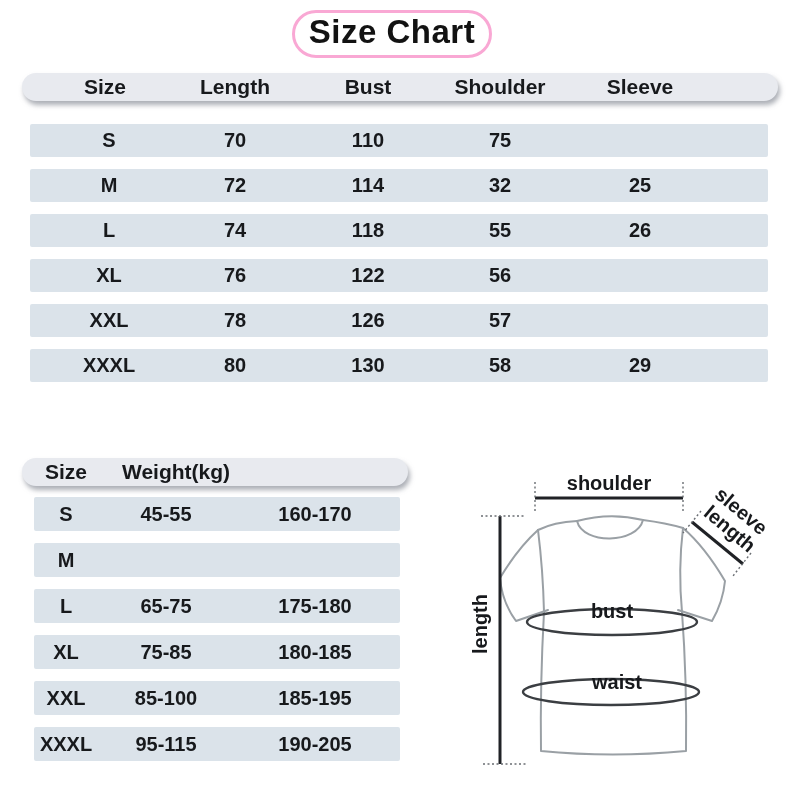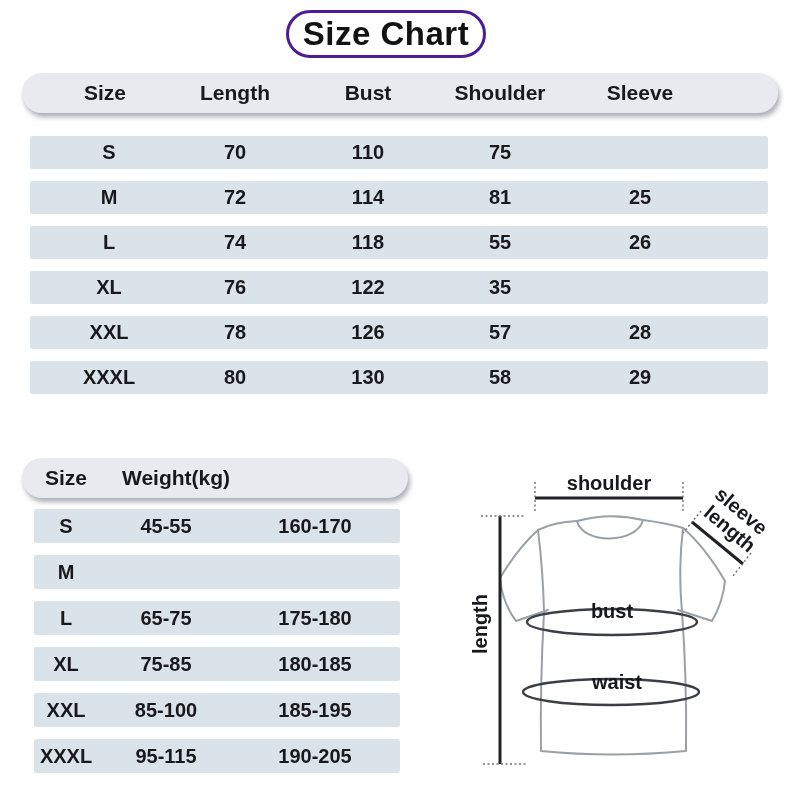--- a/index.html
+++ b/index.html
@@ -2,32 +2,32 @@
 <html><head>
 <meta charset="utf-8">
 <style>
   html,body{margin:0;padding:0;}
   body{
     width:800px;height:800px;position:relative;overflow:hidden;
     background:#ffffff;color:#17191c;
     font-family:"Liberation Sans",sans-serif;
   }
   .title-pill{
-    position:absolute;left:286px;top:10px;width:200px;height:48px;
-    box-sizing:border-box;border:3px solid #4c1d95;border-radius:28px;
-    display:flex;align-items:center;justify-content:center;background:#fff;
+    position:absolute;left:292px;top:10px;width:200px;height:48px;
+    box-sizing:border-box;border:3px solid #f9a8d4;border-radius:28px;
+    display:flex;justify-content:center;background:#fff;
   }
   .title-pill span{font-size:33px;font-weight:bold;color:#121212;letter-spacing:0.5px;}
 
   .tblock{position:absolute;}
   .t1{left:22px;top:73px;width:756px;}
   .t2{left:22px;top:458px;width:386px;}
 
   .pill-header{
-    height:40px;border-radius:20px;background:#e8eaef;
+    height:28px;border-radius:20px;background:#e8eaef;
     box-shadow:2px 4px 5px rgba(104,110,122,0.55);
     display:grid;align-items:center;
   }
   .t1 .pill-header{grid-template-columns:166px 94px 172px 92px 188px 1fr;margin-bottom:23px;}
   .t2 .pill-header{grid-template-columns:88px 132px 164px 1fr;margin-bottom:11px;}
 
   .trow{
     background:#dbe3ea;border-radius:2px;display:grid;align-items:center;
   }
   .t1 .trow{height:33px;margin:0 10px 12px 8px;grid-template-columns:158px 94px 172px 92px 188px 1fr;}
@@ -62,42 +62,41 @@
       <div class="trow">
         <div class="cell">S</div>
         <div class="cell">70</div>
         <div class="cell">110</div>
         <div class="cell">75</div>
       </div>
       <div class="trow">
         <div class="cell">M</div>
         <div class="cell">72</div>
         <div class="cell">114</div>
-        <div class="cell">81</div>
+        <div class="cell">32</div>
         <div class="cell">25</div>
       </div>
       <div class="trow">
         <div class="cell">L</div>
         <div class="cell">74</div>
         <div class="cell">118</div>
         <div class="cell">55</div>
         <div class="cell">26</div>
       </div>
       <div class="trow">
         <div class="cell">XL</div>
         <div class="cell">76</div>
         <div class="cell">122</div>
-        <div class="cell">35</div>
+        <div class="cell">56</div>
       </div>
       <div class="trow">
         <div class="cell">XXL</div>
         <div class="cell">78</div>
         <div class="cell">126</div>
         <div class="cell">57</div>
-        <div class="cell">28</div>
       </div>
       <div class="trow">
         <div class="cell">XXXL</div>
         <div class="cell">80</div>
         <div class="cell">130</div>
         <div class="cell">58</div>
         <div class="cell">29</div>
       </div>
     </div>
 </div>

